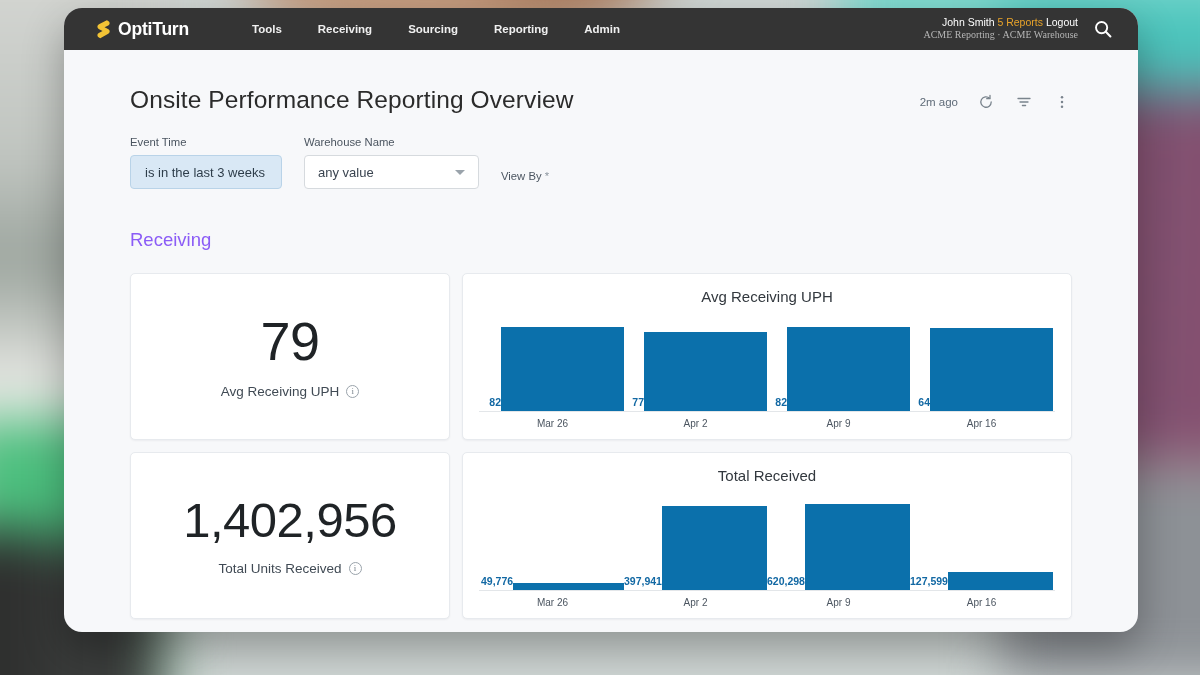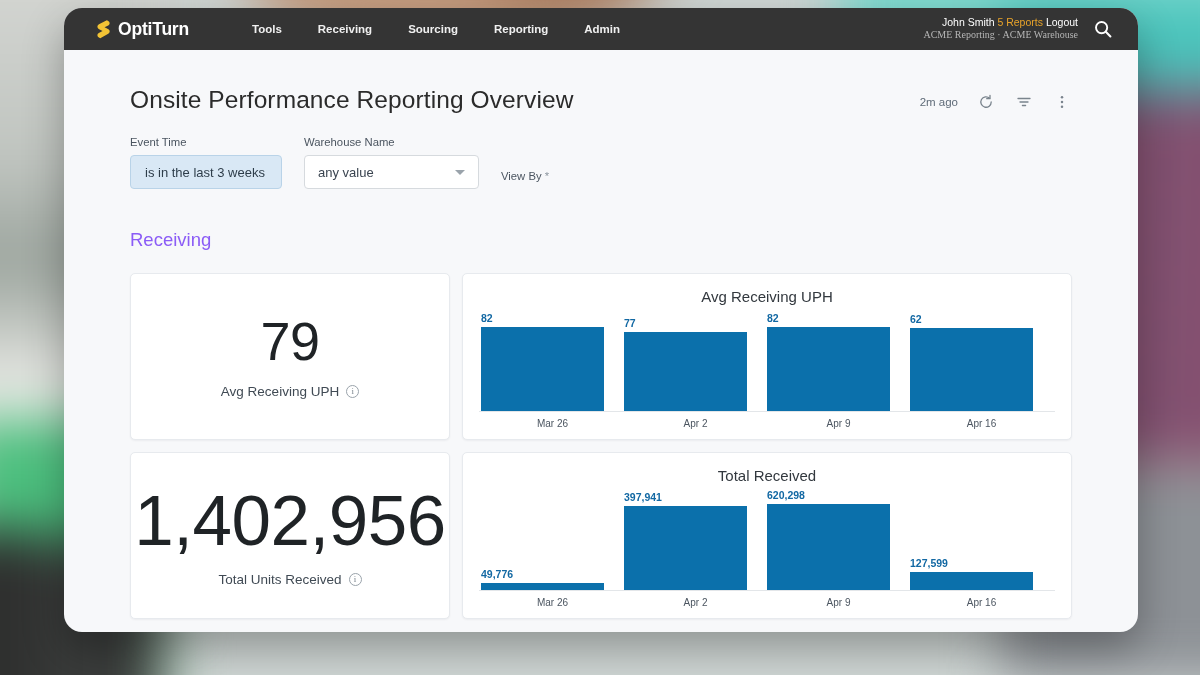--- a/index.html
+++ b/index.html
@@ -285,21 +285,21 @@
     align-items: center;
     justify-content: center;
   }
   .kpi-value {
     font-size: 54px;
     color: #1f2326;
     font-weight: normal;
     line-height: 1;
     letter-spacing: -.5px;
   }
-  .kpi-value.big { font-size: 71px; text-align: right; }
+  .kpi-value.big { font-size: 49px; text-align: right; }
   .kpi-label-row {
     margin-top: 16px;
     display: flex;
     align-items: center;
     gap: 7px;
   }
   .kpi-label { font-size: 13.5px; color: #404a54; }
   .info-icon {
     width: 13px; height: 13px;
     border: 1px solid #9aa3ab;
@@ -328,23 +328,23 @@
     align-items: flex-end;
     gap: 0;
     border-bottom: 1px solid #e3e6e9;
     position: relative;
     padding: 0 2px;
   }
   .bar-slot {
     flex: 1;
     height: 100%;
     display: flex;
-    flex-direction: column;
+    flex-direction: row;
     justify-content: flex-end;
-    align-items: flex-start;
+    align-items: flex-end;
     position: relative;
   }
   .bar-val {
     font-size: 10.5px;
     font-weight: bold;
     color: #1268a3;
     margin-bottom: 3px;
     white-space: nowrap;
   }
   .bar {
@@ -494,21 +494,21 @@
             </div>
             <div class="bar-slot">
               <span class="bar-val">77</span>
               <div class="bar" style="height:77%"></div>
             </div>
             <div class="bar-slot">
               <span class="bar-val">82</span>
               <div class="bar" style="height:82%"></div>
             </div>
             <div class="bar-slot">
-              <span class="bar-val">62</span>
+              <span class="bar-val">64</span>
               <div class="bar" style="height:81%"></div>
             </div>
           </div>
           <div class="xaxis">
             <span class="xtick">Mar 26</span>
             <span class="xtick">Apr 2</span>
             <span class="xtick">Apr 9</span>
             <span class="xtick">Apr 16</span>
           </div>
         </div>

